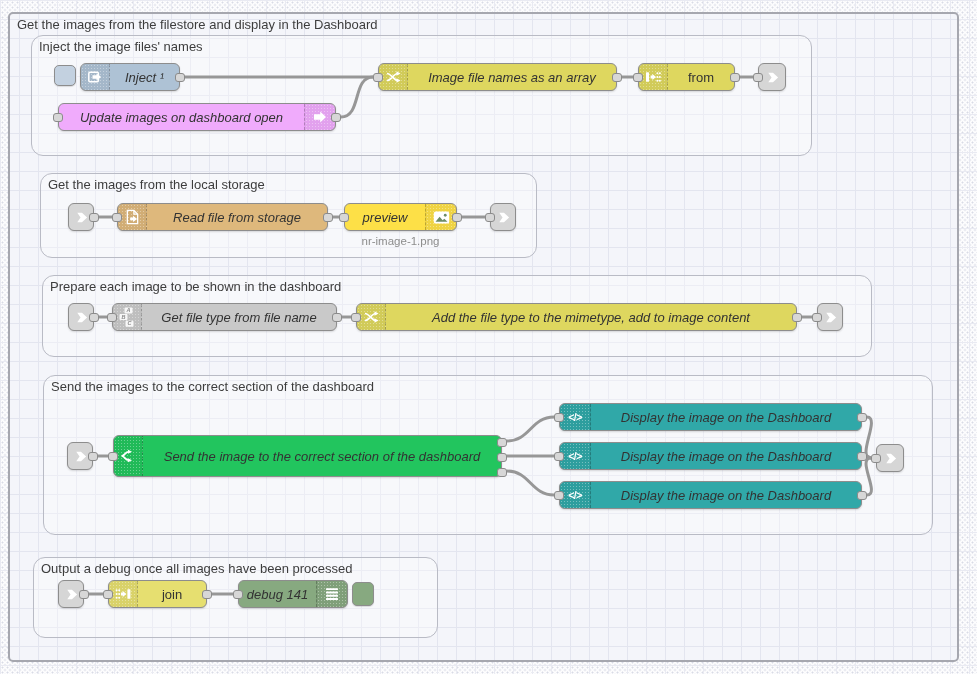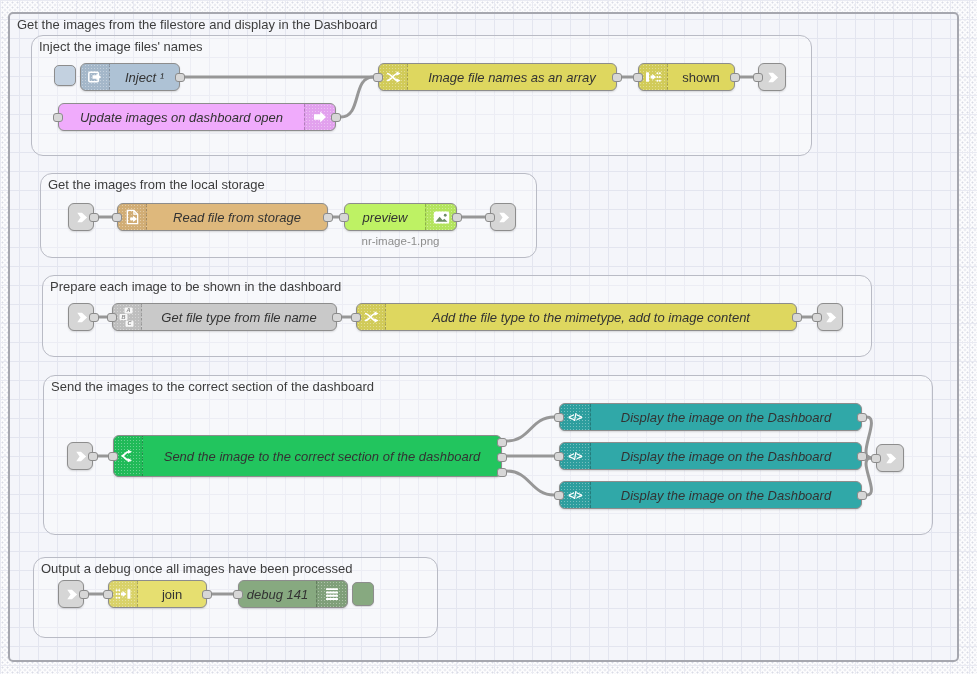--- a/index.html
+++ b/index.html
@@ -165,21 +165,21 @@
           <rect x="1" y="3.2" width="3" height="9.6" rx="0.6"></rect>
           <path d="M5.6 6.6 h1.8 V5 L11 8 L7.4 11 V9.4 H5.6 Z"></path>
           <circle cx="12.4" cy="4.2" r="1"></circle>
           <circle cx="14.9" cy="4.2" r="1"></circle>
           <circle cx="12.4" cy="8" r="1"></circle>
           <circle cx="14.9" cy="8" r="1"></circle>
           <circle cx="12.4" cy="11.8" r="1"></circle>
           <circle cx="14.9" cy="11.8" r="1"></circle>
         </svg>
     </div>
-    <span class="lbl">shown</span>
+    <span class="lbl">from</span>
     <div class="port in"></div>
     <div class="port out"></div>
   </div>
 
   <div class="node link" style="left:758px;top:63px;width:28px;height:28px;background:#d6d6d6;">
     <span style="display:flex;">
       <svg width="15" height="15" viewBox="0 0 16 16">
           <path d="M3.5 3 h5 L14 8 L8.5 13 h-5 L7 8 Z" fill="#fff"></path>
         </svg>
     </span>
@@ -201,21 +201,21 @@
           <path d="M2.5 1.5 h7 l4 4 v10 h-11 Z" fill="none" stroke="#fff" stroke-width="1.4"></path>
           <path d="M9.5 1.5 v4 h4" fill="none" stroke="#fff" stroke-width="1.4"></path>
           <path d="M5.5 9 h3 V7.2 L13 10.5 L8.5 13.8 V12 h-3 Z" fill="#fff"></path>
         </svg>
     </div>
     <span class="lbl">Read file from storage</span>
     <div class="port in"></div>
     <div class="port out"></div>
   </div>
 
-  <div class="node" style="left:344px;top:203px;width:113px;height:28px;background:#bef264;justify-content:space-between;">
+  <div class="node" style="left:344px;top:203px;width:113px;height:28px;background:#fde047;justify-content:space-between;">
     <span class="lbl">preview</span>
     <div class="iconbox right">
       <svg width="17" height="15" viewBox="0 0 18 16">
           <rect x="0.8" y="1.6" width="16.4" height="12.8" rx="2" fill="#fff"></rect>
           <circle cx="13" cy="5.6" r="1.5" fill="#6d8c66"></circle>
           <path d="M2.6 12.6 L7 7.2 L10.2 10.8 L12 9.2 L15.4 12.6 Z" fill="#6d8c66"></path>
         </svg>
     </div>
     <div class="port in"></div>
     <div class="port out"></div>

